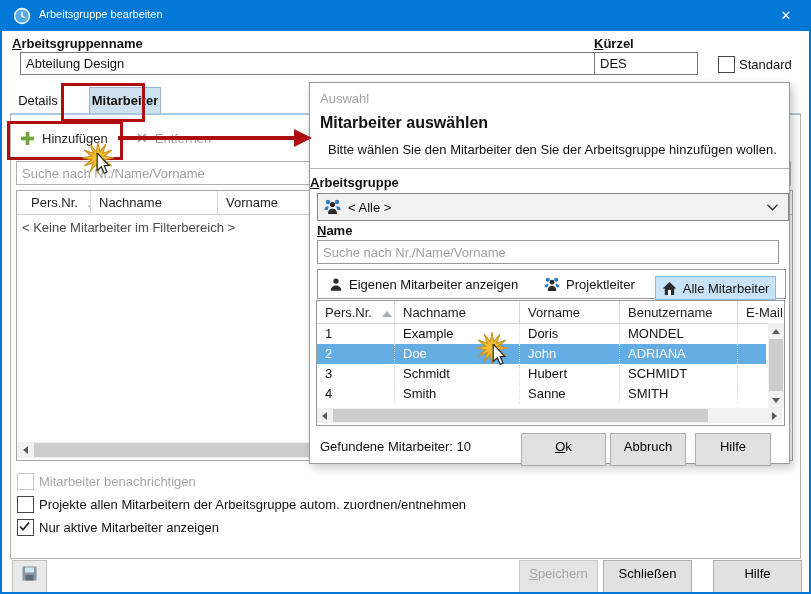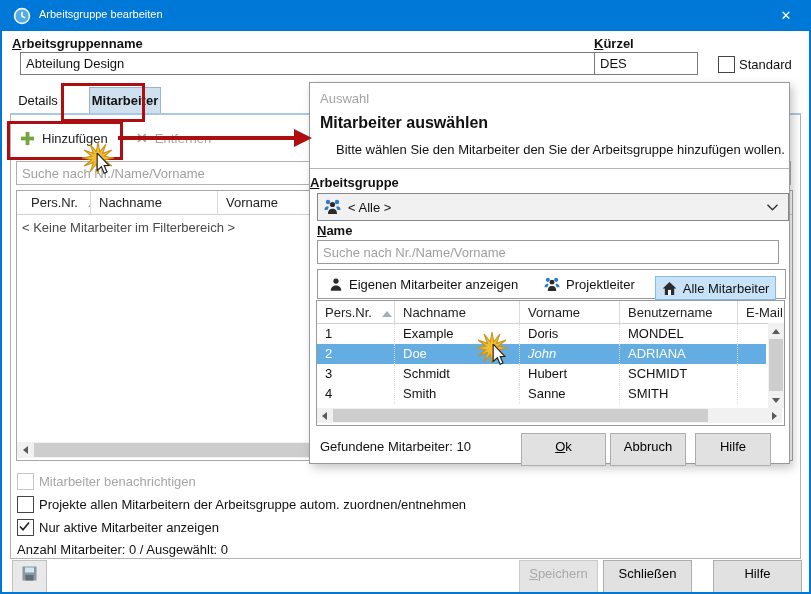--- a/index.html
+++ b/index.html
@@ -56,21 +56,21 @@
   .chklbl.dis{color:#a6a6a6;}
   
   .btn{position:absolute;height:27px;background:#e1e1e1;border:1px solid #adadad;text-align:center;
        padding-top:5px;color:#000;}
   .btn.disabled{background:#e4e4e4;border-color:#cacaca;color:#a8a8a8;}
   
   .overlay{position:absolute;left:307px;top:82px;width:479px;height:380px;background:#fff;
            border:1px solid #999;box-shadow:3px 4px 9px rgba(0,0,0,.22);z-index:10;}
   .ovtitle{position:absolute;left:10px;top:8px;color:#a3a3a3;}
   .ovhead{position:absolute;left:10px;top:31px;font-size:16px;font-weight:bold;}
-  .ovsub{position:absolute;left:26px;top:59px;}
+  .ovsub{position:absolute;left:18px;top:59px;}
   .divider{position:absolute;left:0;top:85px;width:100%;border-top:1px solid #b5b5b5;}
   .combo{position:absolute;background:#f1f1f1;border:1px solid #878787;display:flex;align-items:center;padding-left:6px;gap:7px;}
   .filterbar{position:absolute;border:1px solid #999;background:#fff;display:flex;align-items:center;padding-left:5px;gap:14px;}
   .fbtn{display:flex;align-items:center;gap:6px;height:22px;padding:0 6px;}
   .fbtn.active{background:#c8e3f8;border:1px solid #86bce4;margin-top:8px;}
   
   .anno{z-index:30;}
 </style>
 </head>
 <body>
@@ -151,21 +151,20 @@
     <div class="chkbox" style="left:6px;top:381px;"></div>
     <span class="chklbl" style="left:28px;top:382px;">Projekte allen Mitarbeitern der Arbeitsgruppe autom. zuordnen/entnehmen</span>
 
     <div class="chkbox" style="left:6px;top:404px;">
       <svg width="13" height="13" viewBox="0 0 13 13">
         <path d="M2,6.5 L5,9.8 L11,2.5" stroke="#222" stroke-width="1.7" fill="none"></path>
       </svg>
     </div>
     <span class="chklbl" style="left:28px;top:405px;">Nur aktive Mitarbeiter anzeigen</span>
 
-    <span class="abs" style="left:6px;top:427px;">Anzahl Mitarbeiter: 0 / Ausgewählt: 0</span>
   </div>
 
   <div class="btn" style="left:10px;top:560px;width:33px;height:29px;background:#e9e9e9;border-color:#c0c0c0;">
     <svg width="17" height="17" viewBox="0 0 17 17" style="margin-top:-1px;">
       <rect x="1.5" y="1.5" width="14" height="14" fill="#8a98a2"></rect>
       <rect x="4" y="2.5" width="9" height="5" fill="#cfe7f5"></rect>
       <rect x="4.5" y="10" width="8" height="5.5" fill="#5f6f7a"></rect>
     </svg>
   </div>
   <div class="btn disabled" style="left:517px;top:560px;width:77px;">
@@ -245,21 +244,21 @@
       <div class="drow" style="width:449px;">
         <div class="dcell" style="width:78px;">1</div>
         <div class="dcell" style="width:125px;">Example</div>
         <div class="dcell" style="width:100px;">Doris</div>
         <div class="dcell" style="width:118px;">MONDEL</div>
         <div class="dcell" style="flex:1;border-right:none;"></div>
       </div>
       <div class="drow sel" style="width:449px;">
         <div class="dcell" style="width:78px;">2</div>
         <div class="dcell" style="width:125px;">Doe</div>
-        <div class="dcell" style="width:100px;font-style:italic;">John</div>
+        <div class="dcell" style="width:100px;">John</div>
         <div class="dcell" style="width:118px;">ADRIANA</div>
         <div class="dcell" style="flex:1;border-right:none;"></div>
       </div>
       <div class="drow" style="width:449px;">
         <div class="dcell" style="width:78px;">3</div>
         <div class="dcell" style="width:125px;">Schmidt</div>
         <div class="dcell" style="width:100px;">Hubert</div>
         <div class="dcell" style="width:118px;">SCHMIDT</div>
         <div class="dcell" style="flex:1;border-right:none;"></div>
       </div>

